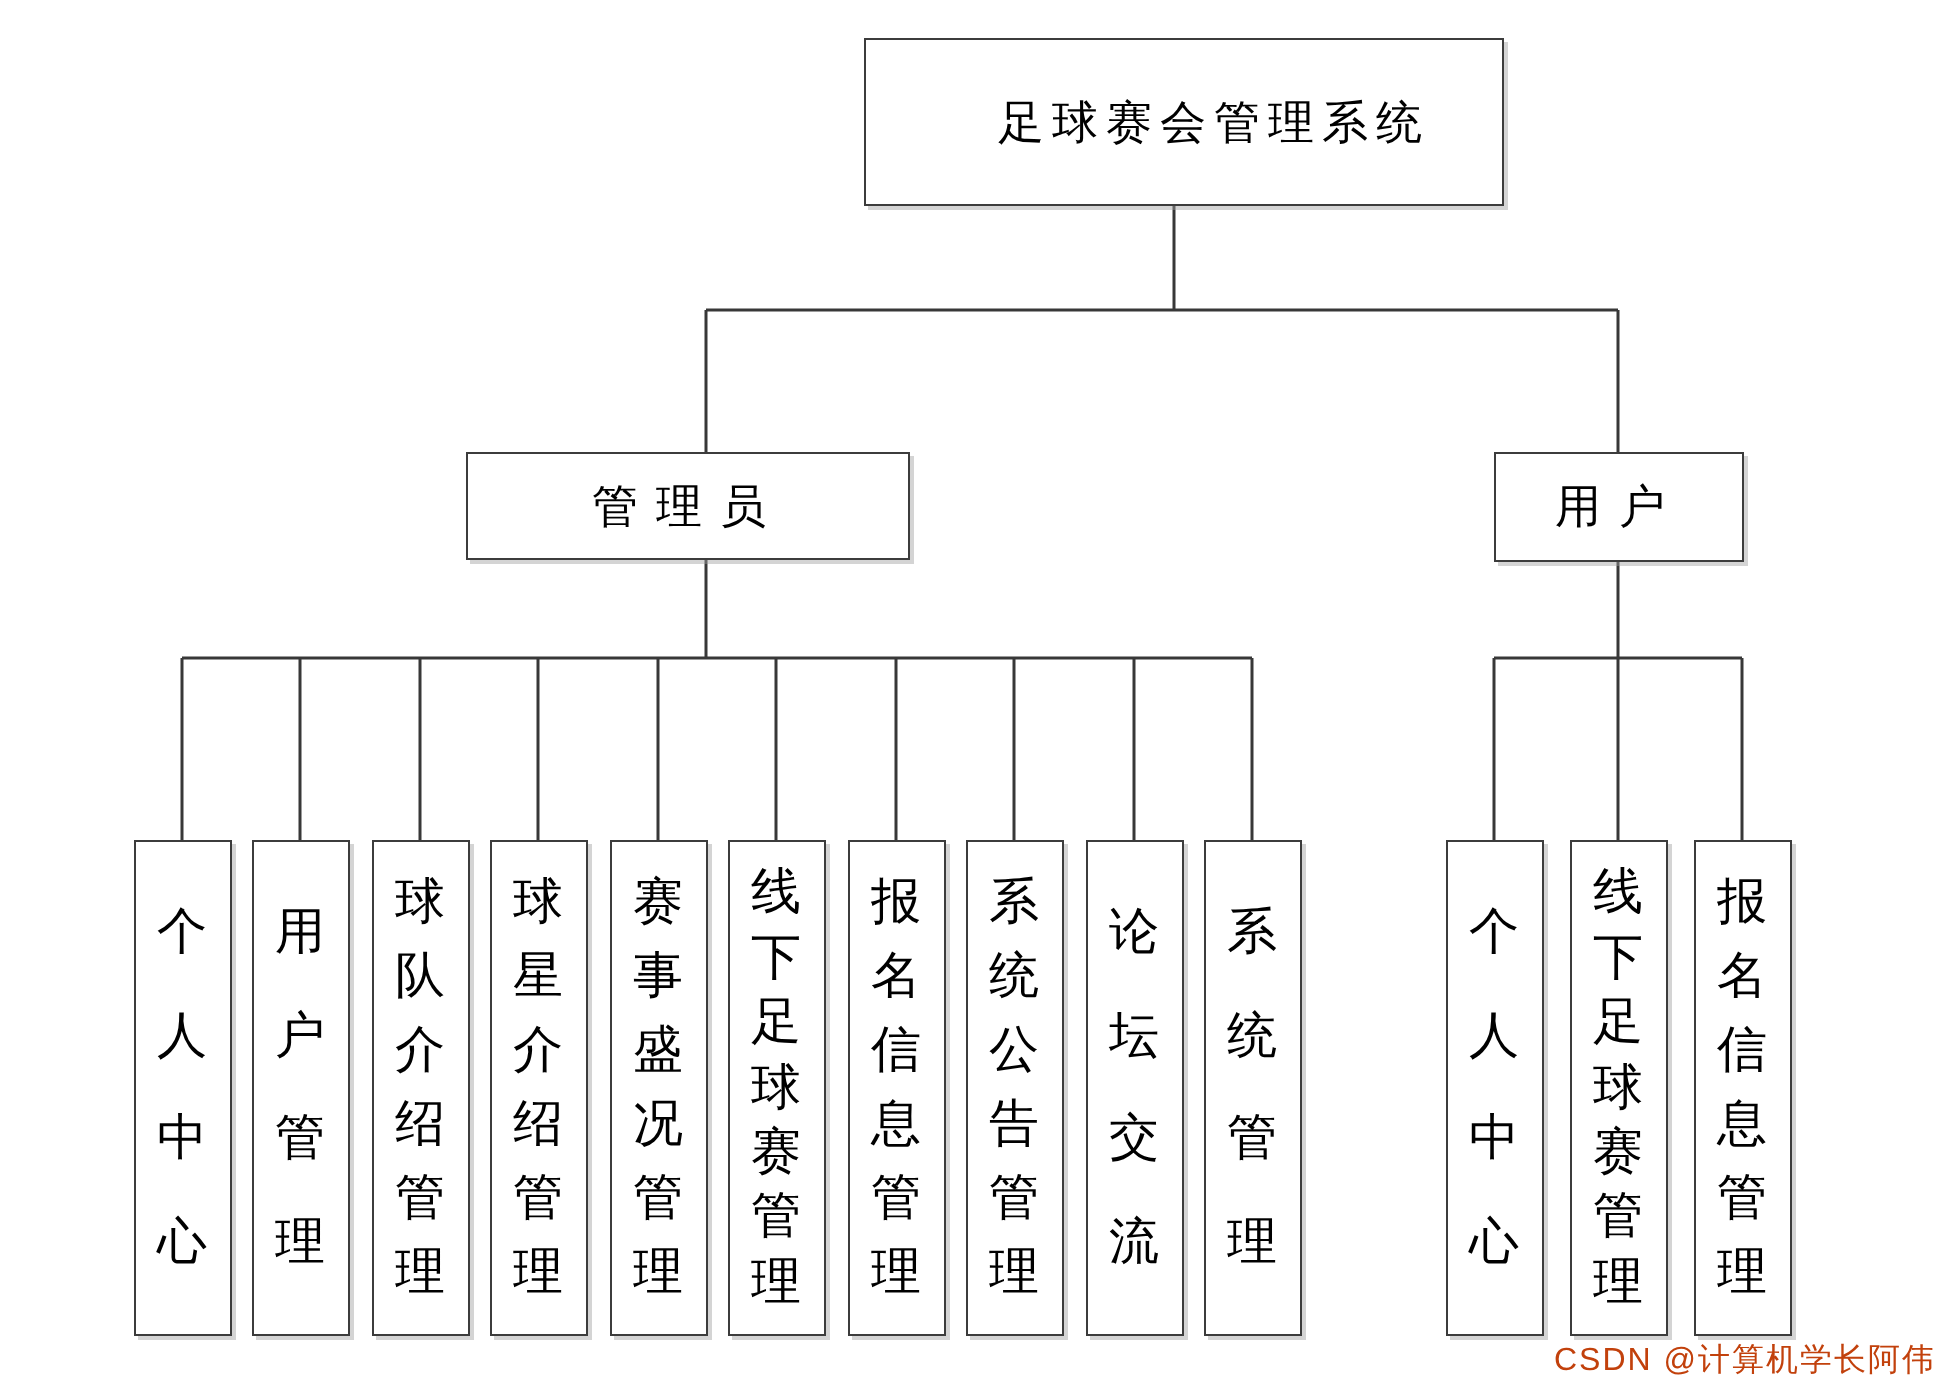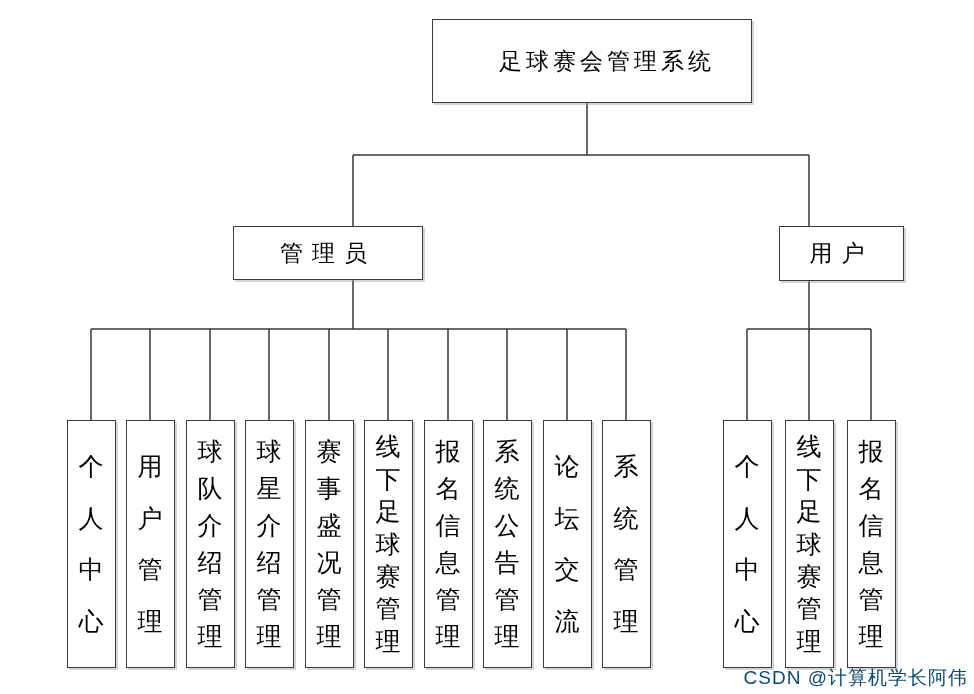--- a/index.html
+++ b/index.html
@@ -37,29 +37,28 @@
     align-items: center;
     justify-content: center;
   }
   .root-box {
     left: 432px; top: 19px; width: 320px; height: 84px;
     font-size: 23px;
     letter-spacing: 4px;
     padding-left: 30px;
   }
   .branch-box-0 {
-    left: 233px; top: 226px; width: 190px; height: 54px;
+    left: 233px; top: 226px; width: 222px; height: 54px;
     font-size: 23px;
     letter-spacing: 9px;
   }
   .branch-box-1 {
     left: 747px; top: 226px; width: 125px; height: 55px;
     font-size: 23px;
     letter-spacing: 9px;
-    margin-left: 32px;
   }
   .leaf {
     position: absolute;
     top: 420px;
     width: 49px;
     height: 248px;
     background: #ffffff;
     border: 1.5px solid #3c3c3c;
     box-shadow: 2px 2px 0 rgba(160,160,160,0.45);
     box-sizing: border-box;
@@ -71,22 +70,22 @@
     line-height: 1;
     padding: 6px 0;
   }
   .leaf span {
     display: block;
   }
   .watermark {
     position: absolute;
     right: 6px;
     bottom: 3px;
-    font-size: 19px;
-    color: #0c4a6e;
+    font-size: 16px;
+    color: #c2410c;
     letter-spacing: 1px;
     white-space: nowrap;
   }
 </style>
 </head>
 <body>
 
 <div class="canvas">
 
   <svg class="lines" width="974" height="694">

